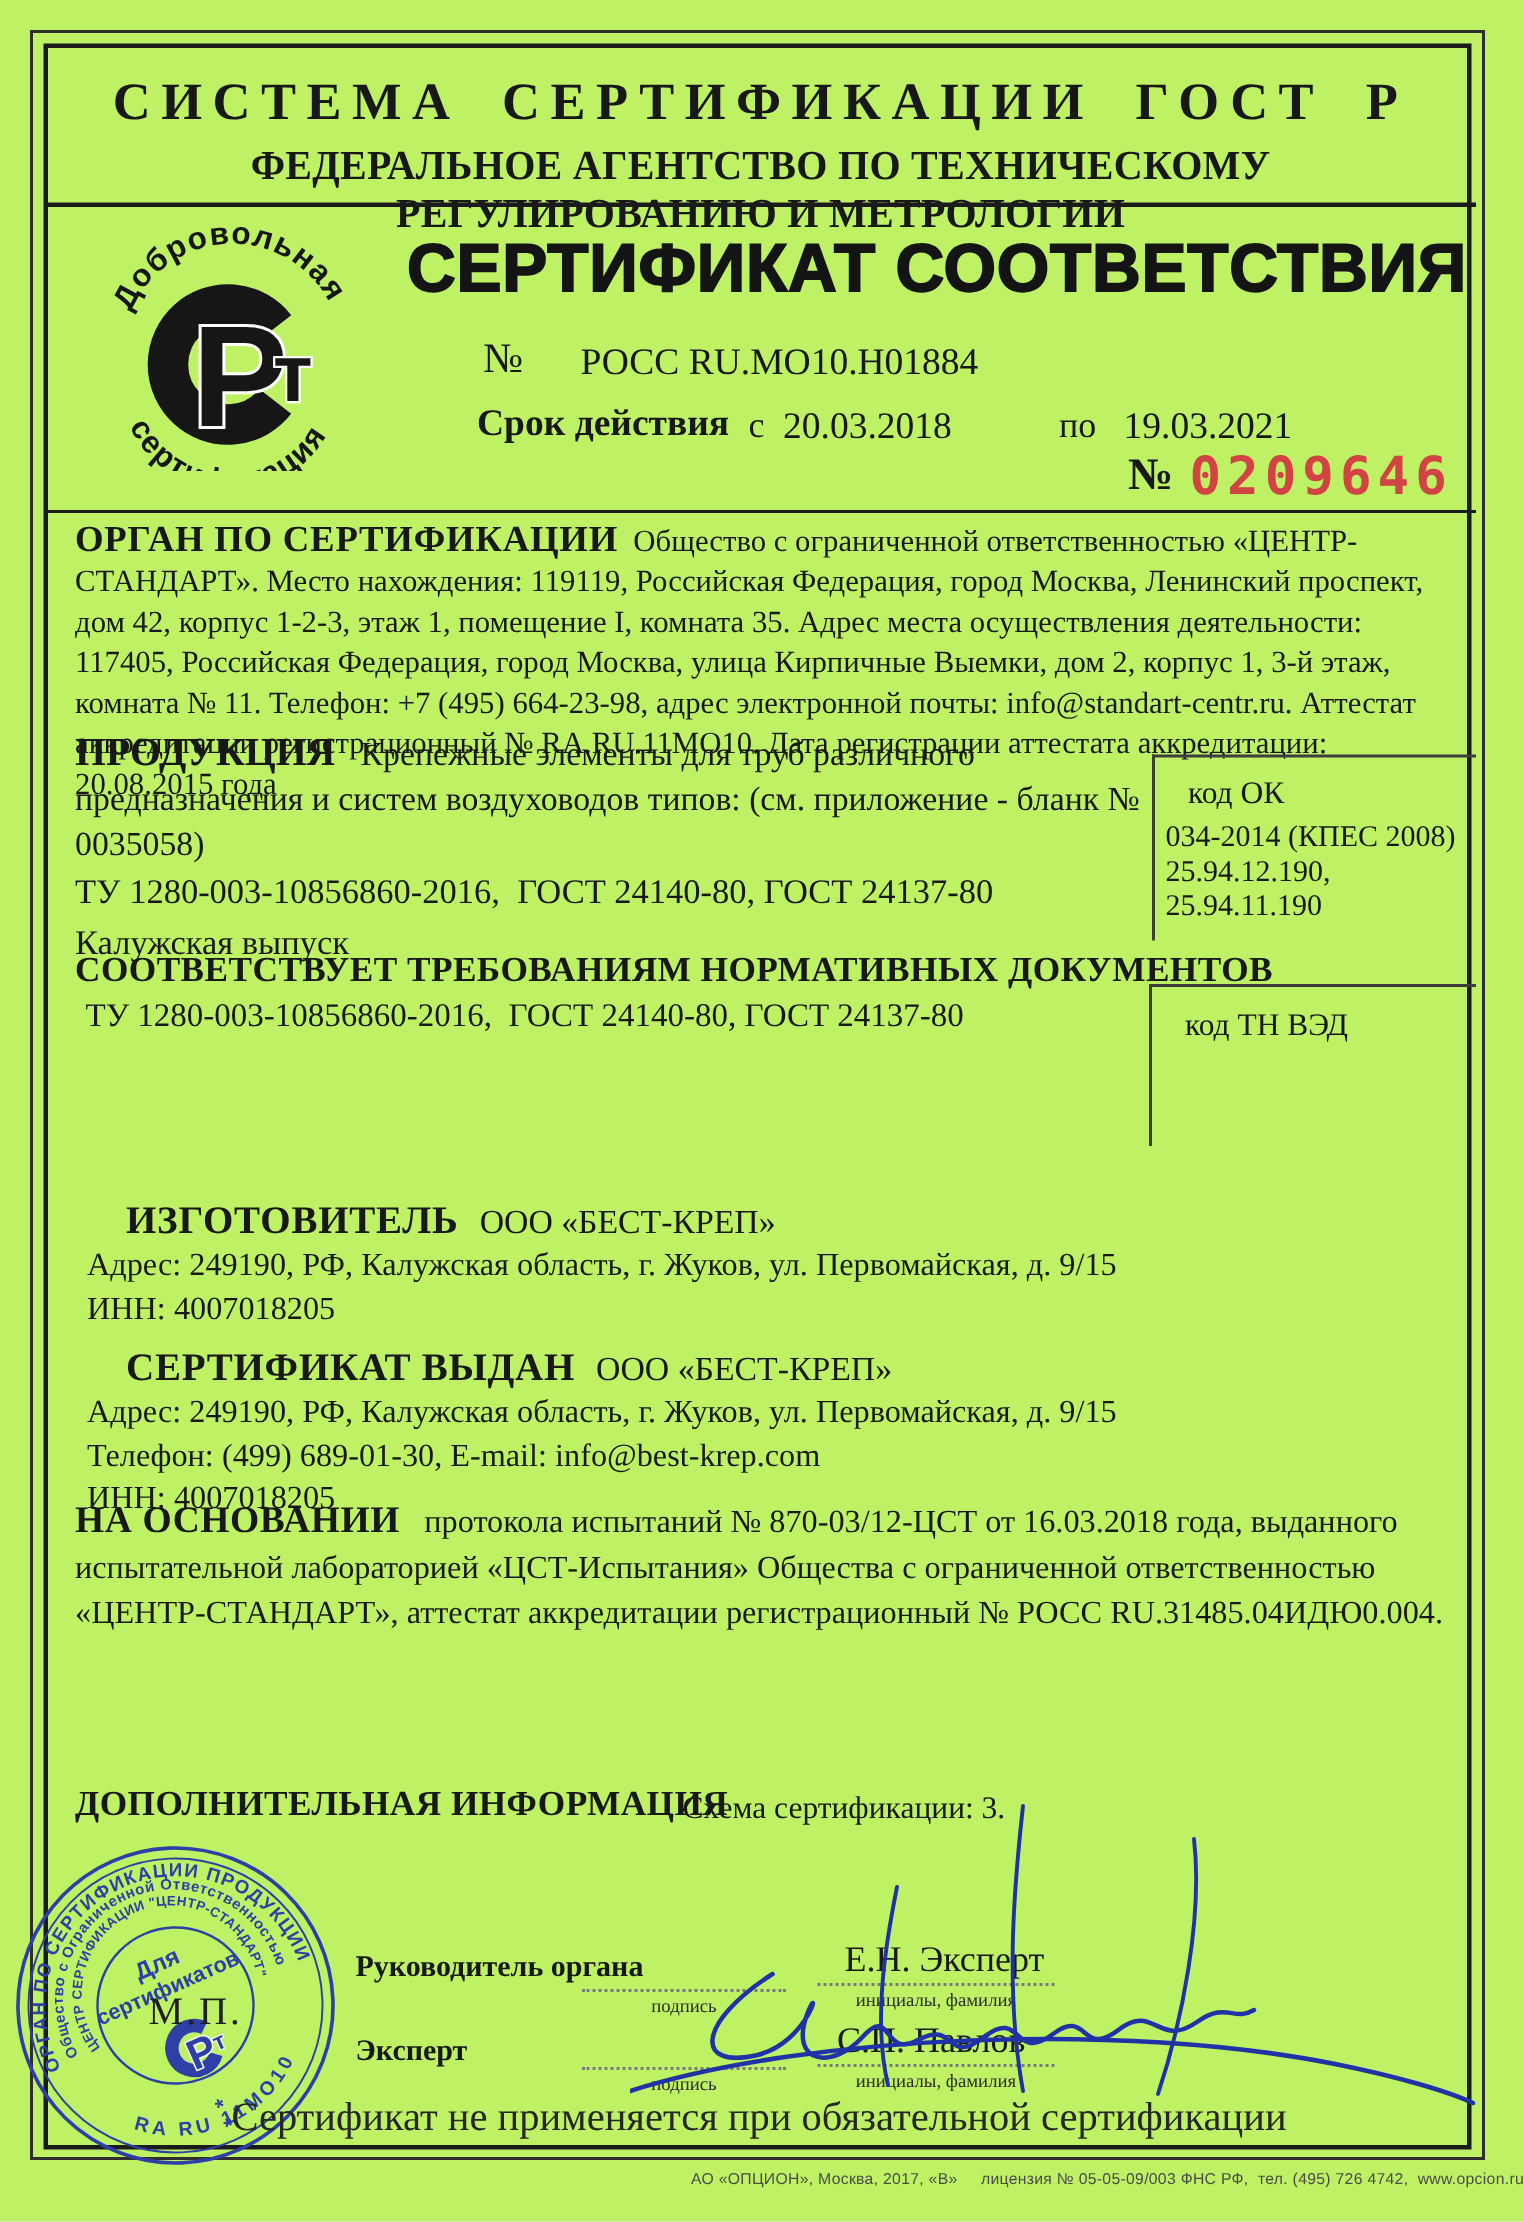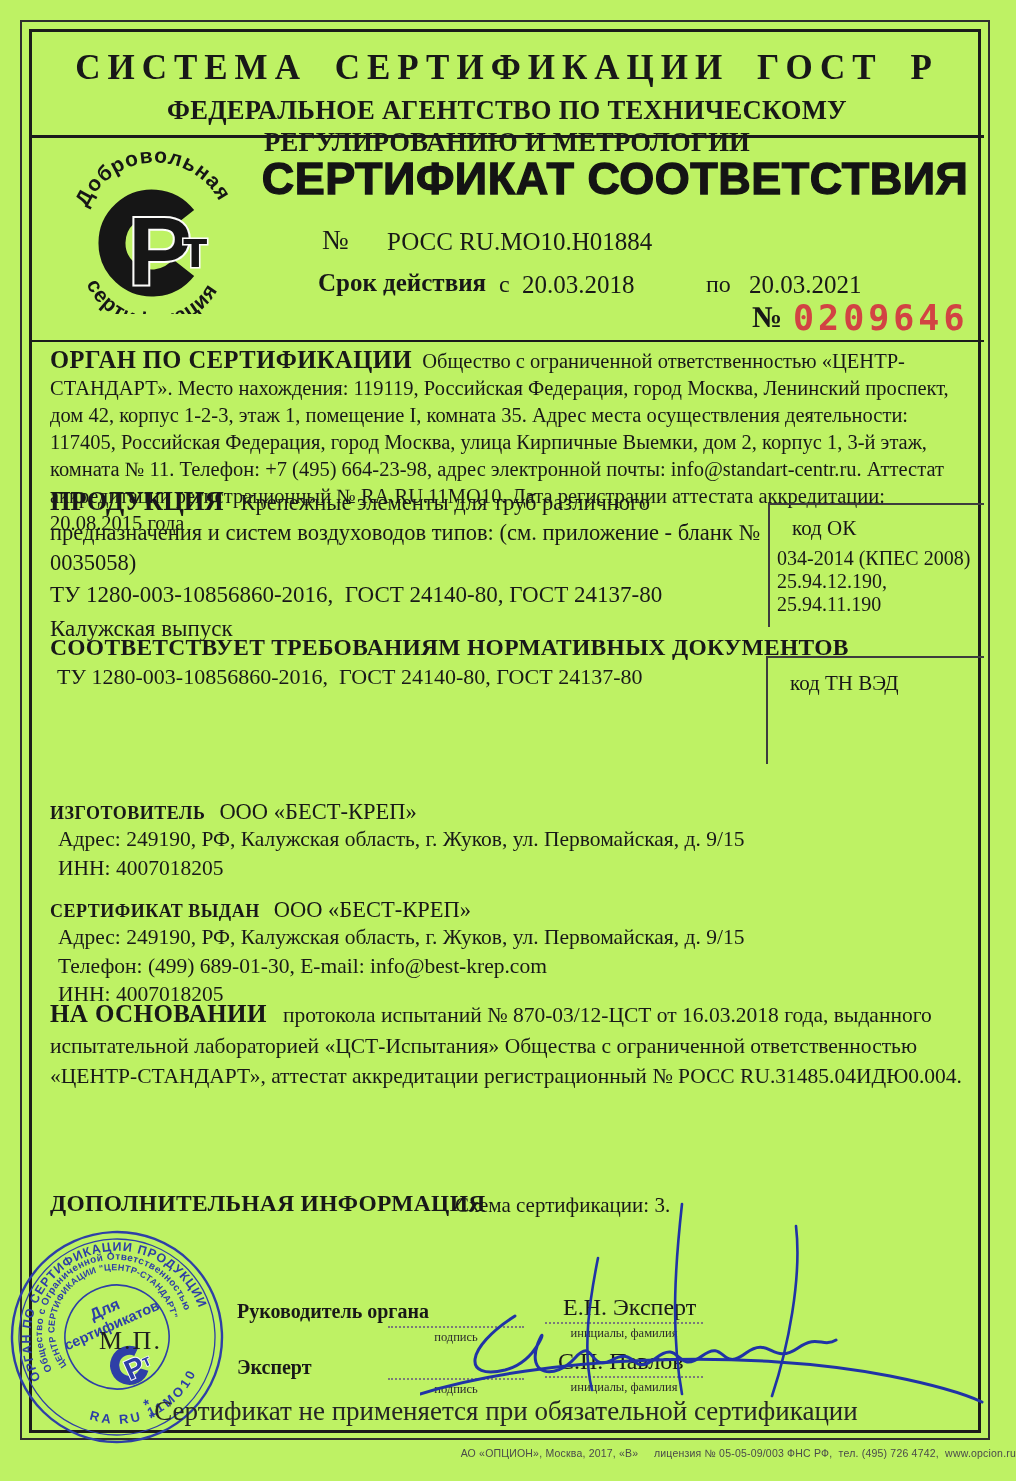--- a/index.html
+++ b/index.html
@@ -12,21 +12,21 @@
   .frame-inner{position:absolute;left:29px;top:29px;width:946px;height:1398px;border:3px solid #1b1b1b;}
   .hrule{position:absolute;background:#1b1b1b;}
   .abs{position:absolute;}
   .ws{white-space:pre-wrap;}
 
   .sys-title{left:32px;top:48px;width:950px;text-align:center;
     font-weight:bold;font-size:35px;letter-spacing:7px;word-spacing:12px;}
   .agency{left:32px;top:94px;width:950px;text-align:center;
     font-weight:bold;font-size:27.5px;letter-spacing:0.2px;transform:scaleX(0.97);transform-origin:center;}
 
-  .cert-title{left:252px;top:153px;width:726px;text-align:center;
+  .cert-title{left:252px;top:153px;width:726px;text-align:right;
     font-family:"Liberation Sans",sans-serif;font-weight:bold;font-size:45px;
     color:#141414;-webkit-text-stroke:1.3px #141414;letter-spacing:0.5px;}
 
   .num-label{left:322px;top:224px;font-size:28px;}
   .num-value{left:387px;top:228px;font-size:25px;}
   .validity-label{left:318px;top:269px;font-size:25px;font-weight:bold;}
   .from-label{left:499px;top:271px;font-size:24px;}
   .from-date{left:522px;top:271px;font-size:25px;}
   .to-label{left:706px;top:271px;font-size:24px;text-align:center;}
   .to-date{left:749px;top:271px;font-size:25px;}
@@ -48,21 +48,21 @@
   .code-ok{left:768px;top:503px;width:214px;height:122px;}
   .code-ok .code-label{margin:11px 0 6px 22px;font-size:21px;}
   .code-ok .code-line{margin-left:7px;font-size:20px;line-height:23px;}
   .code-tnved{left:766px;top:656px;width:216px;height:106px;}
   .code-tnved .code-label{margin:13px 0 0 22px;font-size:21px;}
 
   .conforms-label{left:50px;top:634px;font-size:23.5px;font-weight:bold;letter-spacing:0.3px;}
   .conforms-text{left:57px;top:664px;font-size:22px;}
 
   .entity-block{position:absolute;left:50px;}
-  .entity-head b{font-size:18px;letter-spacing:0.5px;}
+  .entity-head b{font-size:26px;letter-spacing:0.5px;margin-left:34px;}
   .entity-head .entity-name{font-size:22.5px;margin-left:14px;}
   .entity-line{padding-left:8px;font-size:21.5px;line-height:28.5px;}
   .manufacturer{top:799px;width:760px;}
   .issued{top:897px;width:760px;}
 
   .basis-block{left:50px;top:999px;width:922px;font-size:21.5px;line-height:30.5px;}
   .basis-block b{font-size:25px;letter-spacing:0.4px;}
 
   .additional-label{left:50px;top:1190px;font-size:23.5px;font-weight:bold;letter-spacing:0.3px;}
   .additional-text{left:455px;top:1193px;font-size:21px;}
@@ -110,21 +110,21 @@
     <text x="116" y="121" font-family="Liberation Sans, sans-serif" font-weight="bold" font-size="54" fill="#161616" stroke="#fcfcfa" stroke-width="3" style="paint-order:stroke;">т</text>
   </svg>
 
   <div class="abs cert-title">СЕРТИФИКАТ СООТВЕТСТВИЯ</div>
   <div class="abs num-label">№</div>
   <div class="abs num-value">РОСС RU.MO10.H01884</div>
   <div class="abs validity-label">Срок действия</div>
   <div class="abs from-label">с</div>
   <div class="abs from-date">20.03.2018</div>
   <div class="abs to-label">по</div>
-  <div class="abs to-date">20.03.2021</div>
+  <div class="abs to-date">19.03.2021</div>
   <div class="abs blank-label">№</div>
   <div class="abs blank-number">0209646</div>
 
   <div class="hrule" style="left:32px;top:340px;width:952px;height:2px;"></div>
 
   <p class="para organ-block"><b>ОРГАН ПО СЕРТИФИКАЦИИ</b>&nbsp;&nbsp;<span>Общество с ограниченной ответственностью «ЦЕНТР-СТАНДАРТ». Место нахождения: 119119, Российская Федерация, город Москва, Ленинский проспект, дом 42, корпус 1-2-3, этаж 1, помещение I, комната 35. Адрес места осуществления деятельности: 117405, Российская Федерация, город Москва, улица Кирпичные Выемки, дом 2, корпус 1, 3-й этаж, комната № 11. Телефон: +7 (495) 664-23-98, адрес электронной почты: info@standart-centr.ru. Аттестат аккредитации регистрационный № RA.RU.11МО10. Дата регистрации аттестата аккредитации: 20.08.2015 года</span></p>
 
   <div class="abs product-block">
     <p class="para" style="position:static;"><b>ПРОДУКЦИЯ</b>&nbsp;&nbsp;&nbsp;<span class="ws">Крепежные элементы для труб различного предназначения и систем воздуховодов типов: (см. приложение - бланк № 0035058)</span></p>
     <div class="product-tu ws">ТУ 1280-003-10856860-2016,  ГОСТ 24140-80, ГОСТ 24137-80</div>

